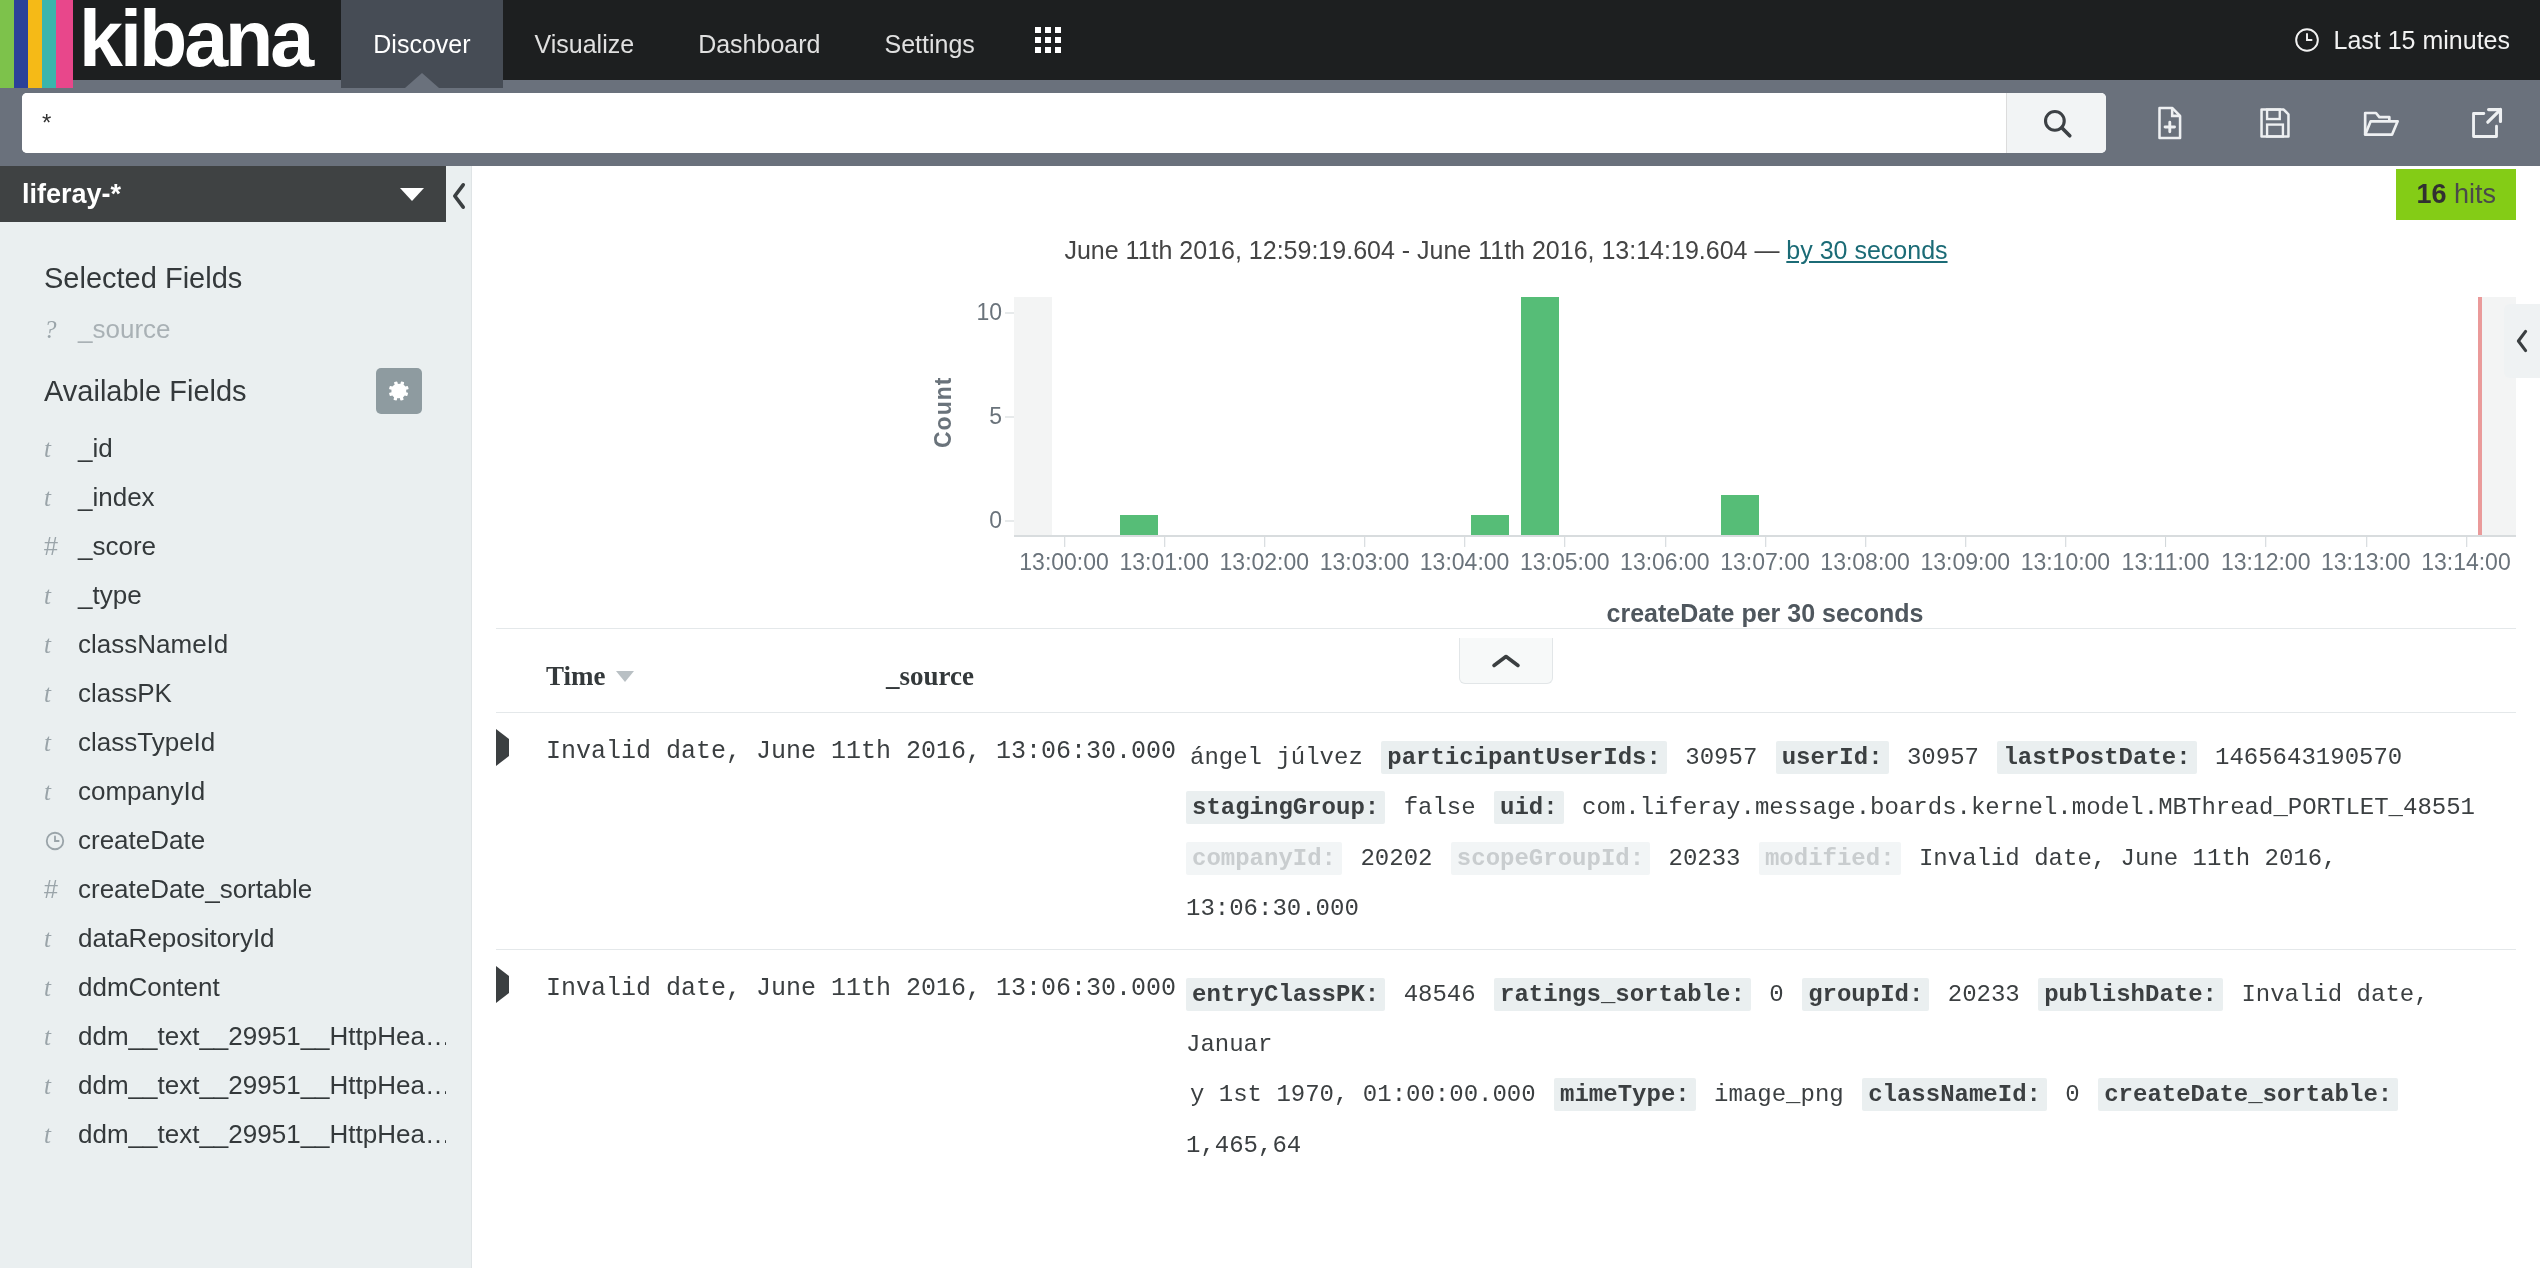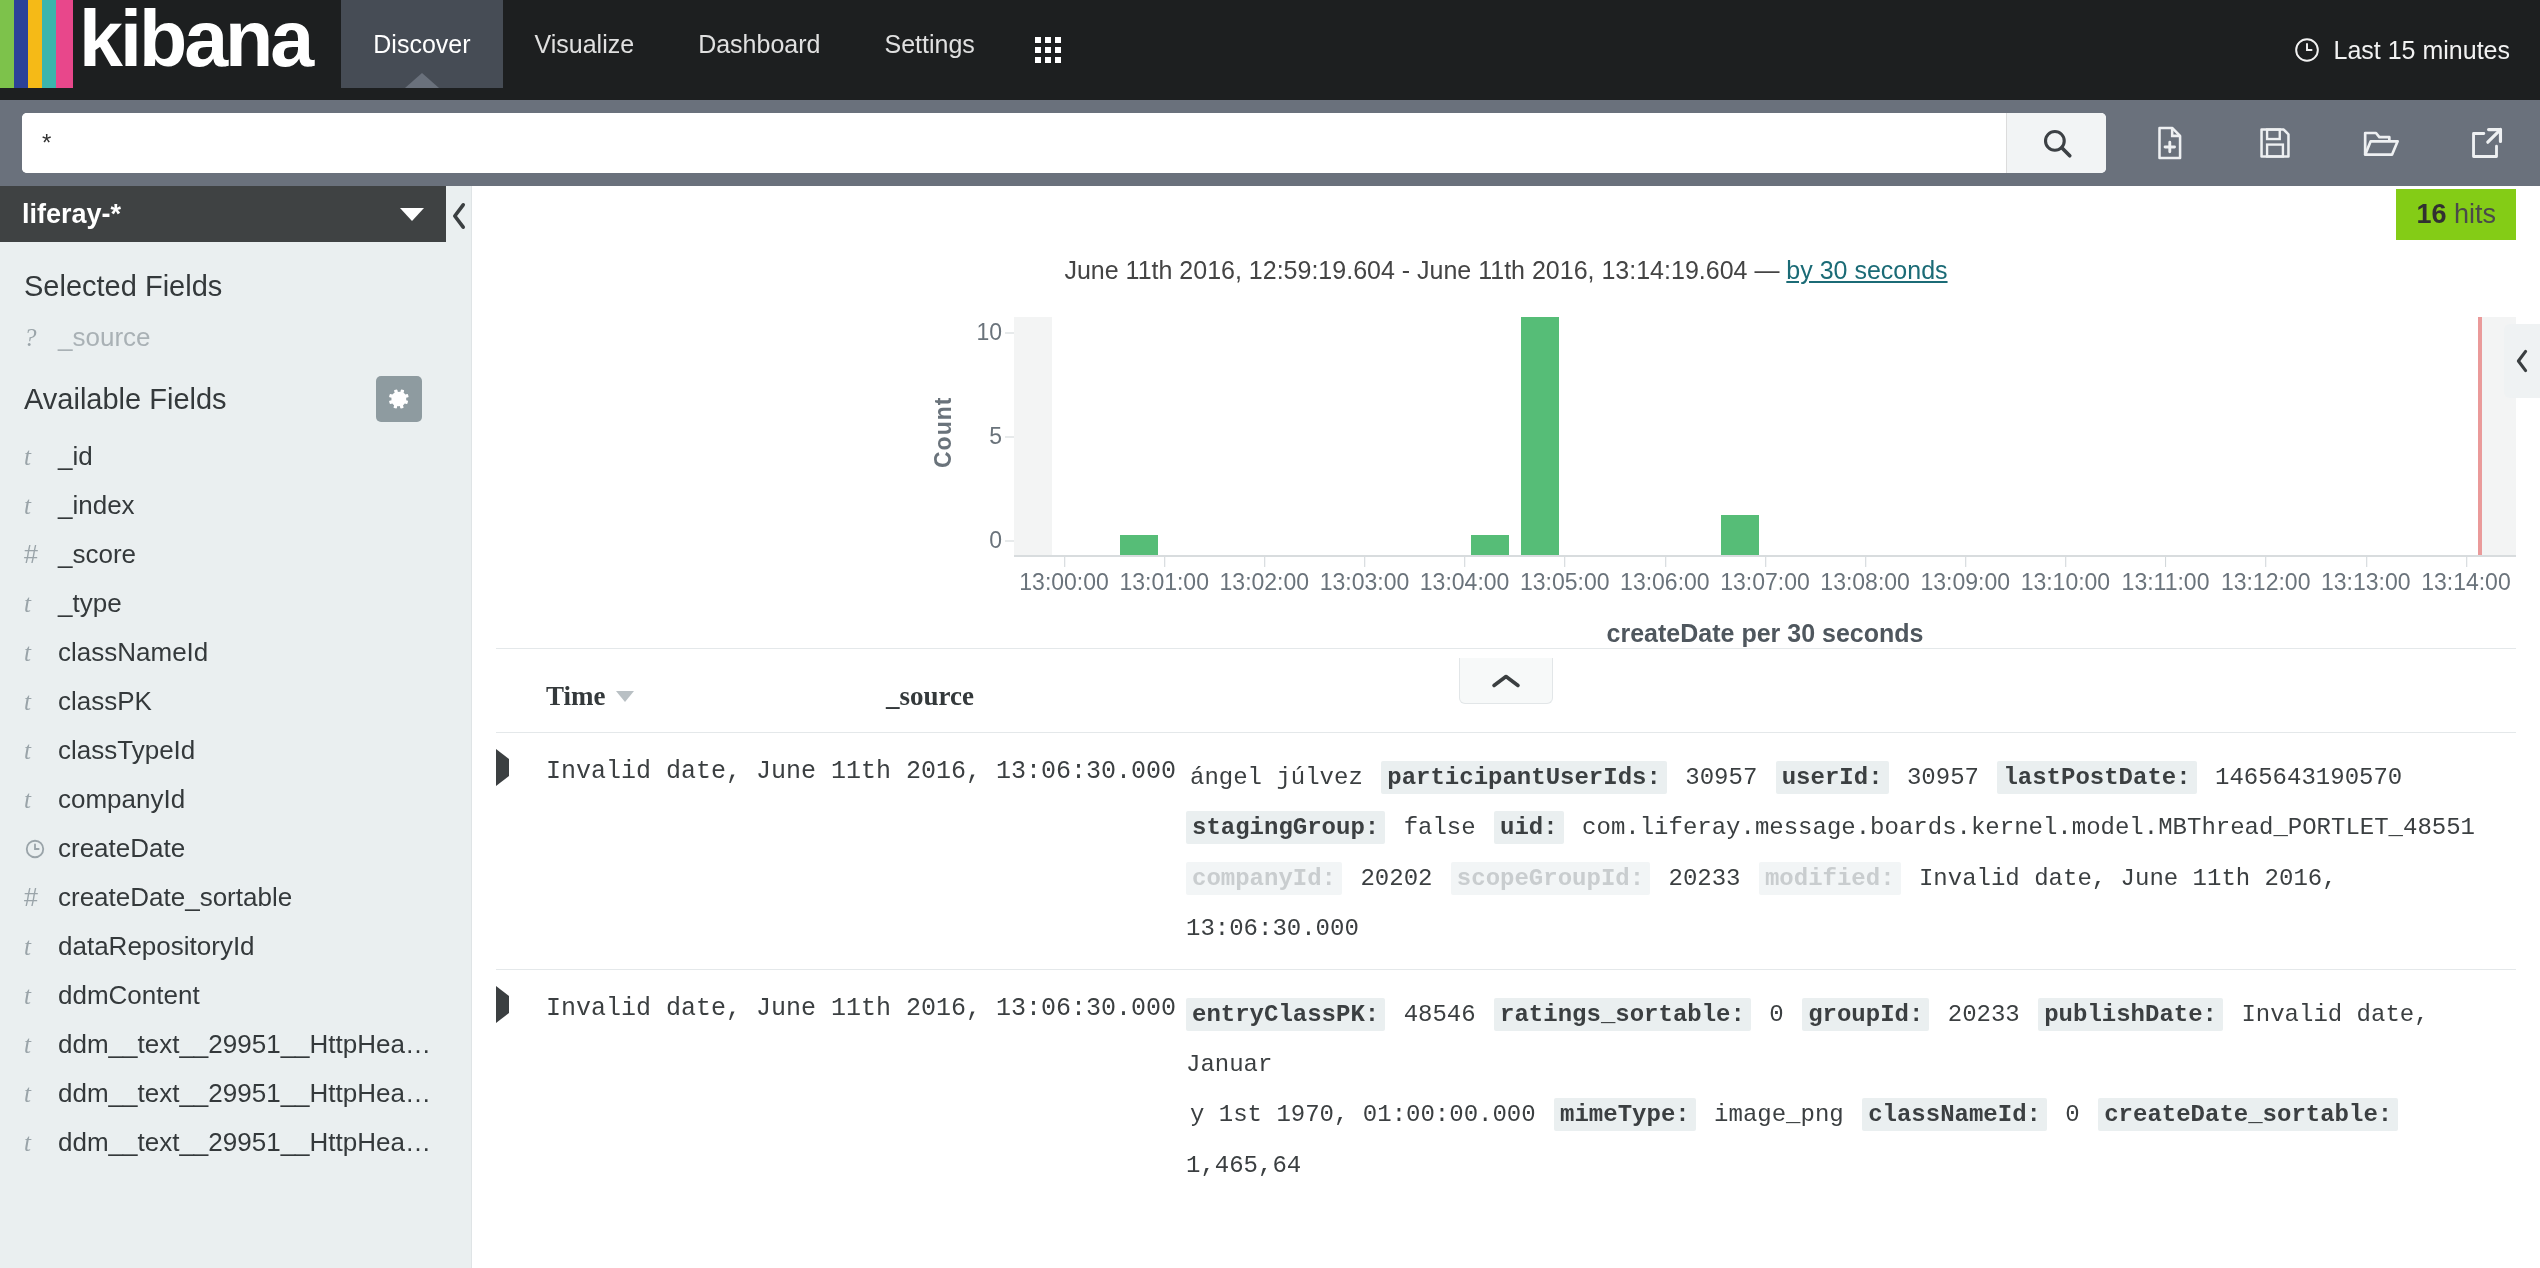--- a/index.html
+++ b/index.html
@@ -6,21 +6,21 @@
   html, body {
     width: 2540px; height: 1268px;
     background: #ffffff;
     font-family: "Liberation Sans", sans-serif;
     overflow: hidden;
   }
   .app { width: 2540px; height: 1268px; display: flex; flex-direction: column; }
 
   
   .navbar {
-    height: 100px; background: #1d1f20; display: flex; align-items: stretch; flex: none;
+    height: 80px; background: #1d1f20; display: flex; align-items: stretch; flex: none;
     position: relative;
   }
   .logo-wrap { display: flex; align-items: center; height: 88px; padding-left: 0; }
   .logo-bars { display: flex; height: 88px; width: 73px; }
   .logo-bars i { display: block; height: 88px; }
   .lb1 { width: 14px; } .lb2 { width: 14px; } .lb3 { width: 14px; }
   .lb4 { width: 14px; } .lb5 { width: 17px; }
   .logo-text {
     color: #fff; font-size: 79px; line-height: 88px; font-weight: 700;
     letter-spacing: -3px; margin-left: 6px; font-family: "Liberation Sans", sans-serif;
@@ -76,21 +76,21 @@
   .sidebar { width: 446px; flex: none; background: #eaeff0; display: flex; flex-direction: column; }
   .index-pattern {
     height: 56px; background: #3f4243; display: flex; align-items: center;
     padding: 0 22px; color: #ffffff; font-size: 27px; font-weight: 700; cursor: pointer;
     justify-content: space-between;
   }
   .caret-down {
     width: 0; height: 0; border-left: 12px solid transparent; border-right: 12px solid transparent;
     border-top: 13px solid #ffffff;
   }
-  .sb-scroll { flex: 1; overflow: hidden; padding-top: 14px; }
+  .sb-scroll { flex: 1; overflow: hidden; padding-top: 26px; margin-left: 20px; }
   .sb-head {
     font-size: 29px; color: #34393b; padding: 14px 24px 10px 24px;
     display: flex; align-items: center; justify-content: space-between;
   }
   .gear-btn {
     width: 46px; height: 46px; background: #8e9ba0; border-radius: 5px;
     display: flex; align-items: center; justify-content: center; cursor: pointer;
   }
   .field-row {
     display: flex; align-items: center; padding: 9px 24px; font-size: 26px;

